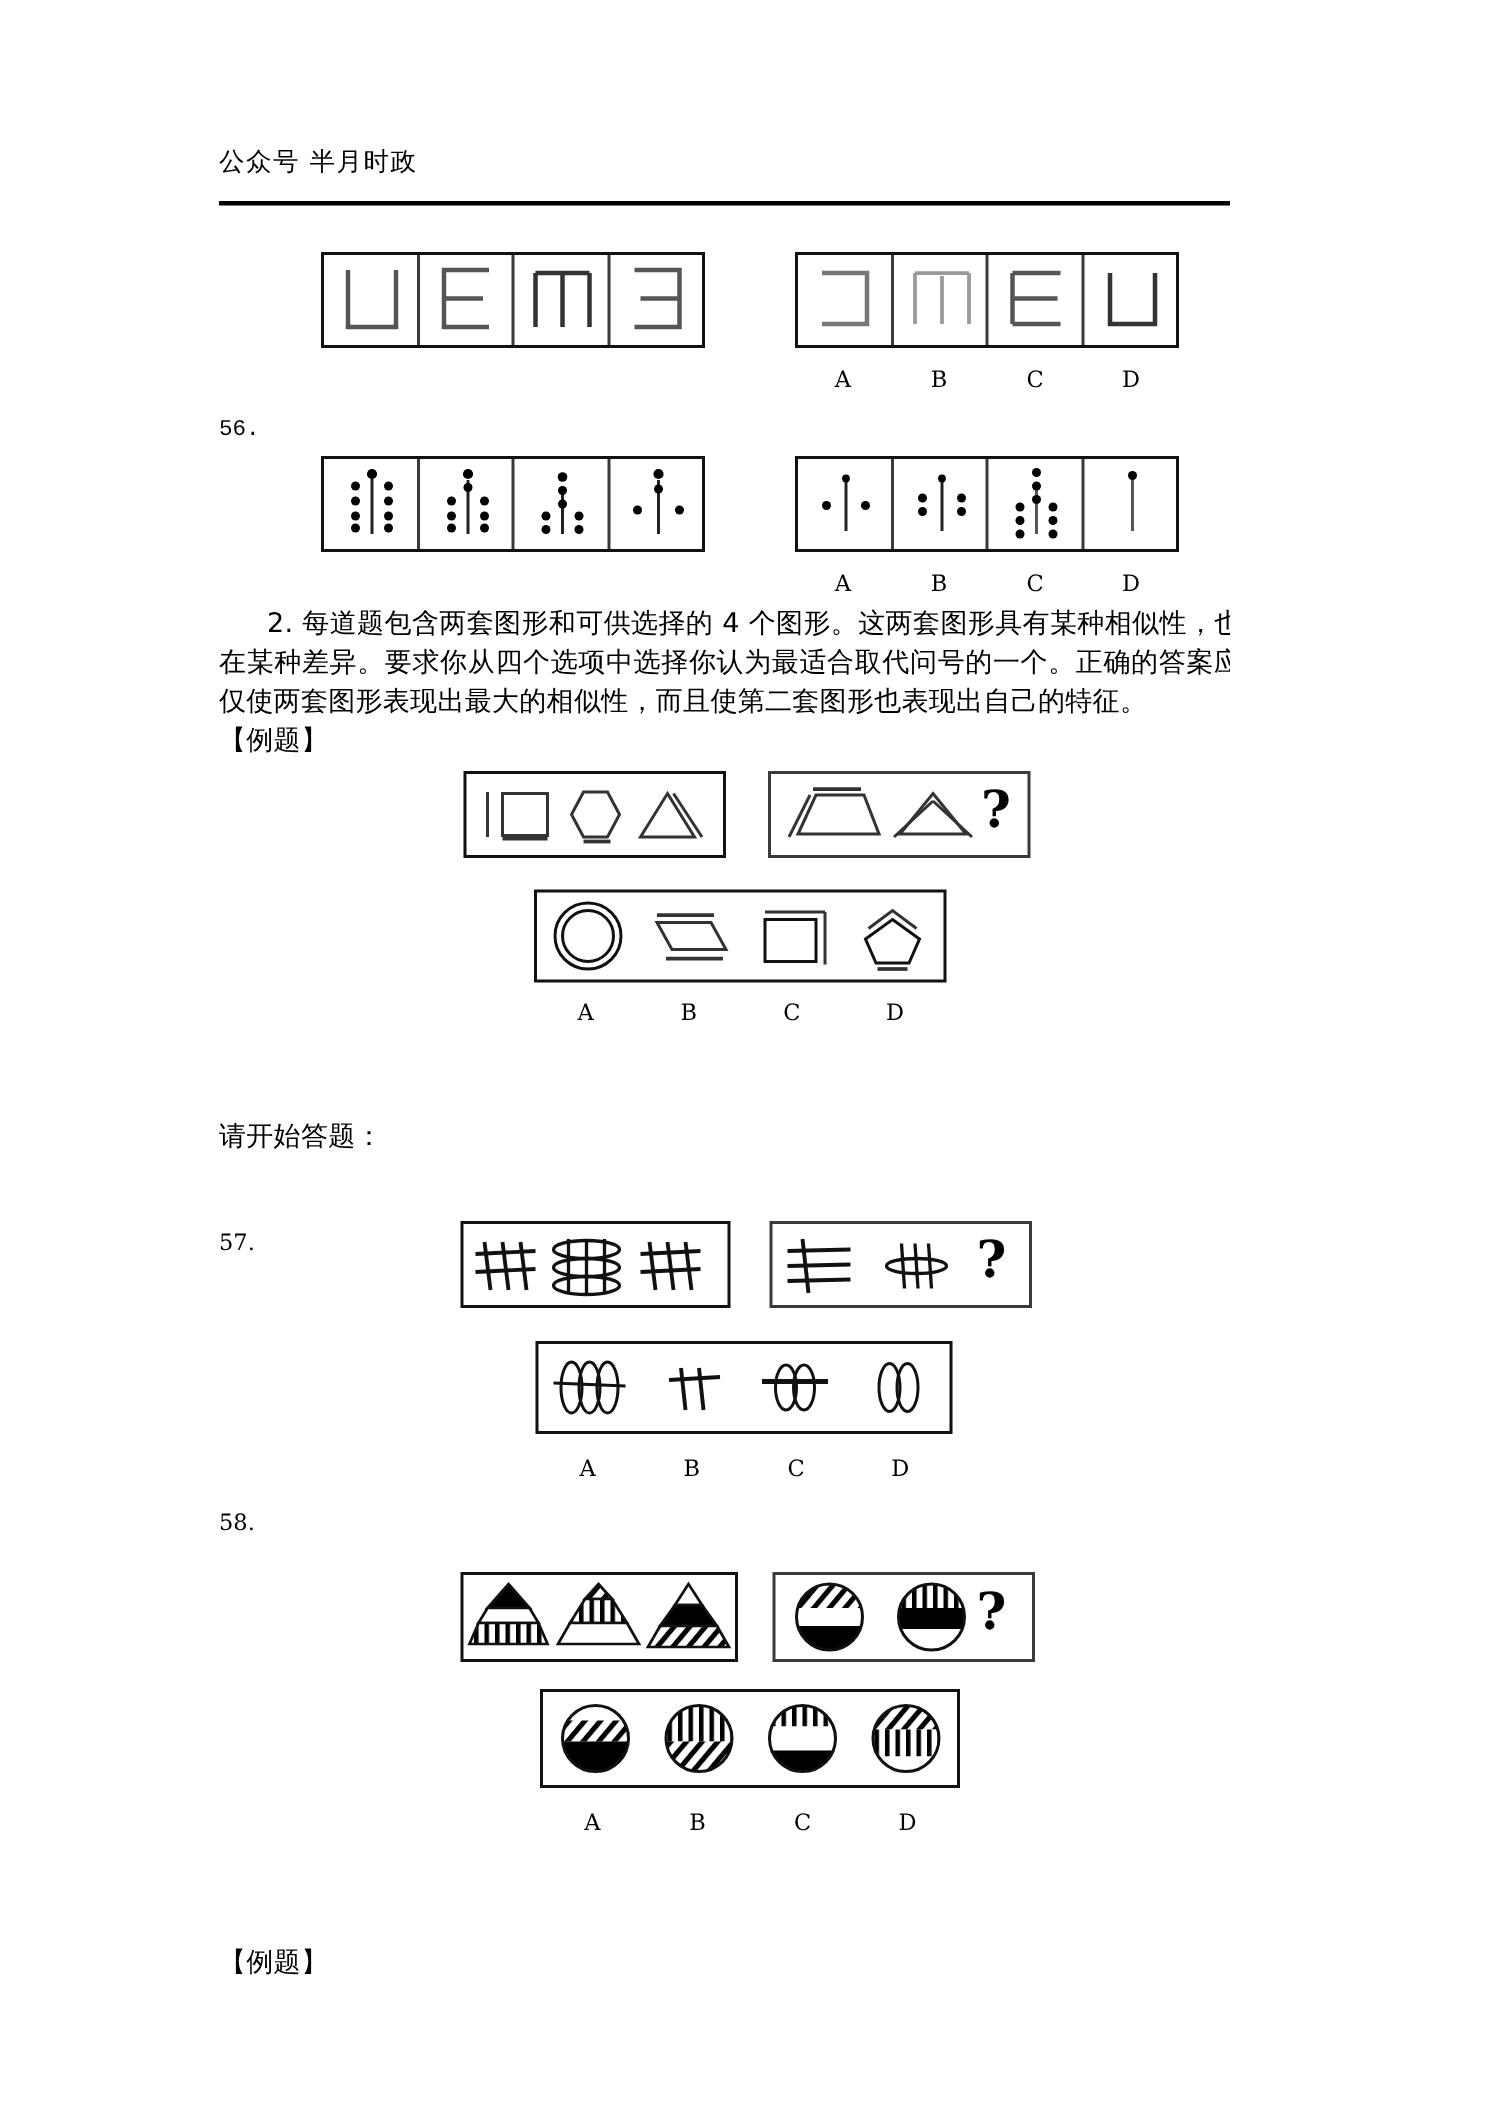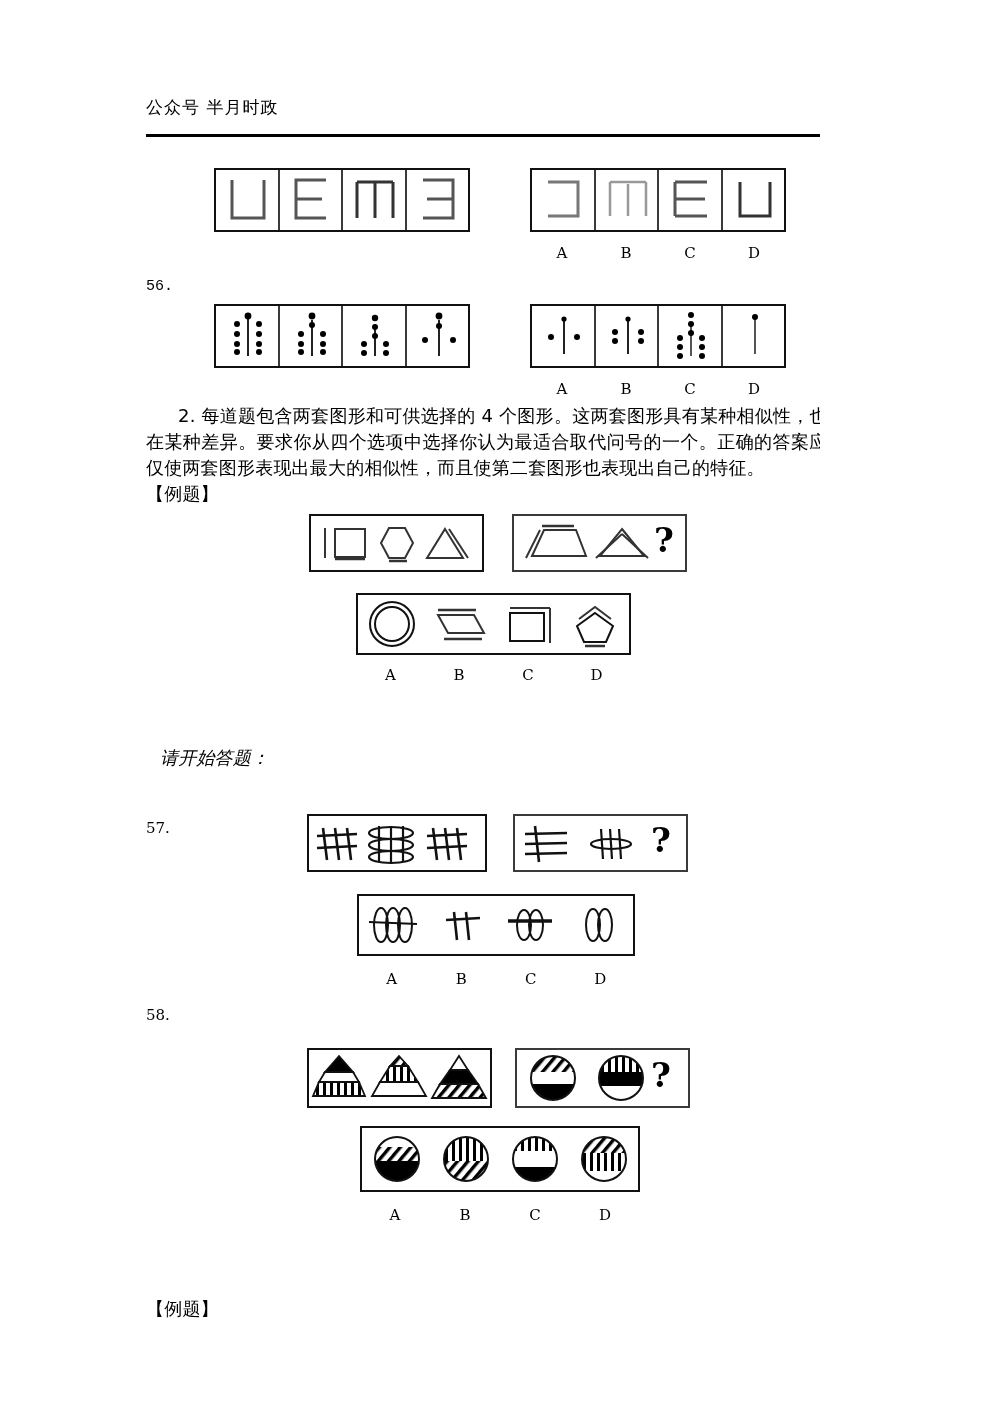--- a/index.html
+++ b/index.html
@@ -261,21 +261,21 @@
     </div>
   </div>
 
   <div class="opt-labels" style="left:356px;top:618px;width:275px;">
     <span>A</span>
     <span>B</span>
     <span>C</span>
     <span>D</span>
   </div>
 
-  <div class="para" style="left:160px;top:697px;width:700px;font-style:italic;">请开始答题：</div>
+  <div class="para" style="left:146px;top:697px;width:700px;">请开始答题：</div>
 
   <div class="qnum" style="left:146px;top:771px;text-align:center;">57.</div>
 
   <div class="frame dark" style="left:307px;top:766px;width:180px;height:58px;">
     <svg width="176" height="54" viewBox="0 0 176 54">
       <g stroke="#111" stroke-width="2.6" fill="none">
         <line x1="14" y1="12" x2="18" y2="44"></line>
           <line x1="26" y1="12" x2="30" y2="44"></line>
         <line x1="38" y1="12" x2="42" y2="44"></line>
         <line x1="8" y1="20" x2="48" y2="18"></line>

